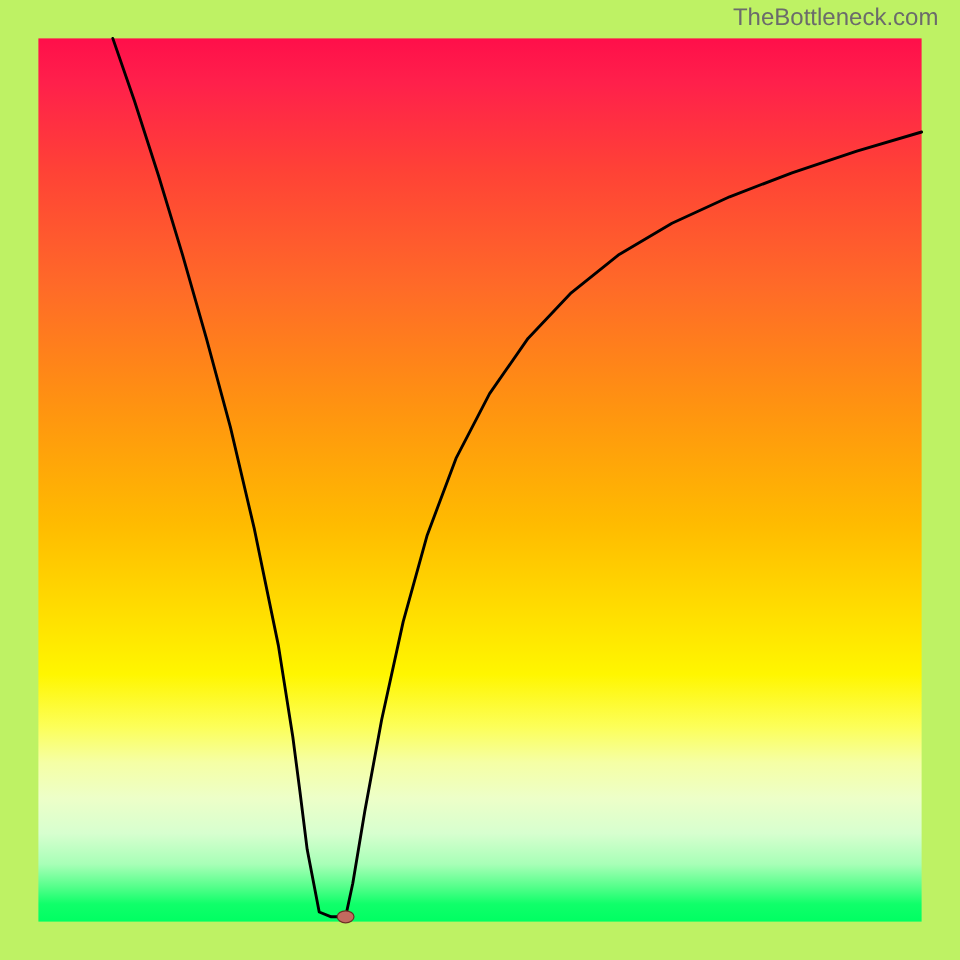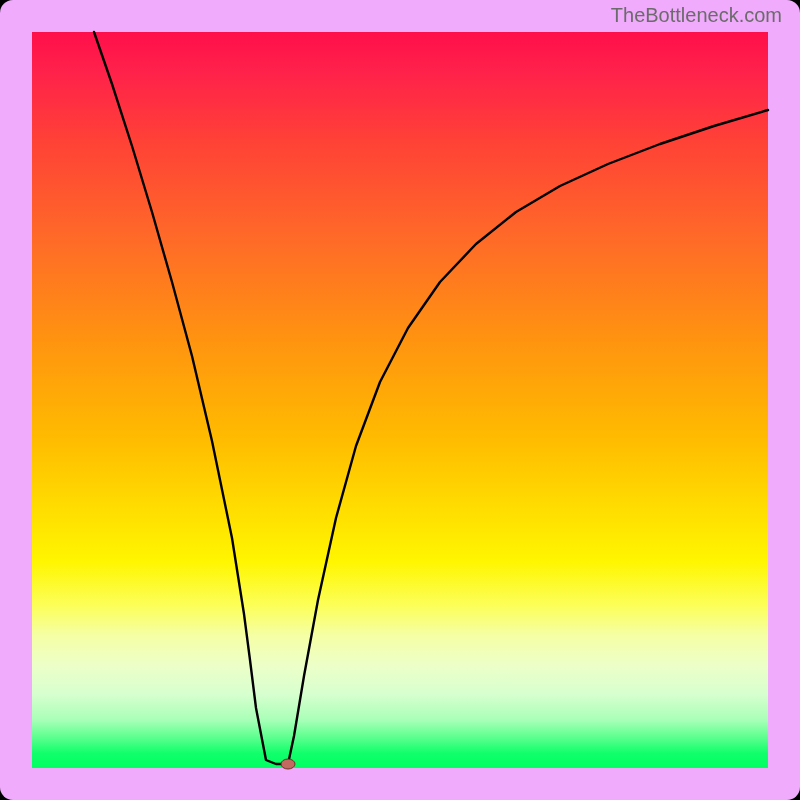--- a/index.html
+++ b/index.html
@@ -8,22 +8,21 @@
     width: 800px;
     height: 800px;
     background: #000;
     overflow: hidden;
     font-family: Arial, Helvetica, sans-serif;
   }
   .outer {
     position: relative;
     width: 800px;
     height: 800px;
-    background: #f0abfc;
-    border-radius: 13px;
+    background: #bef264;
   }
   .gradient {
     position: absolute;
     left: 32px;
     top: 32px;
     width: 736px;
     height: 736px;
     background: linear-gradient(
       to bottom,
       #ff0f4a 0%,

